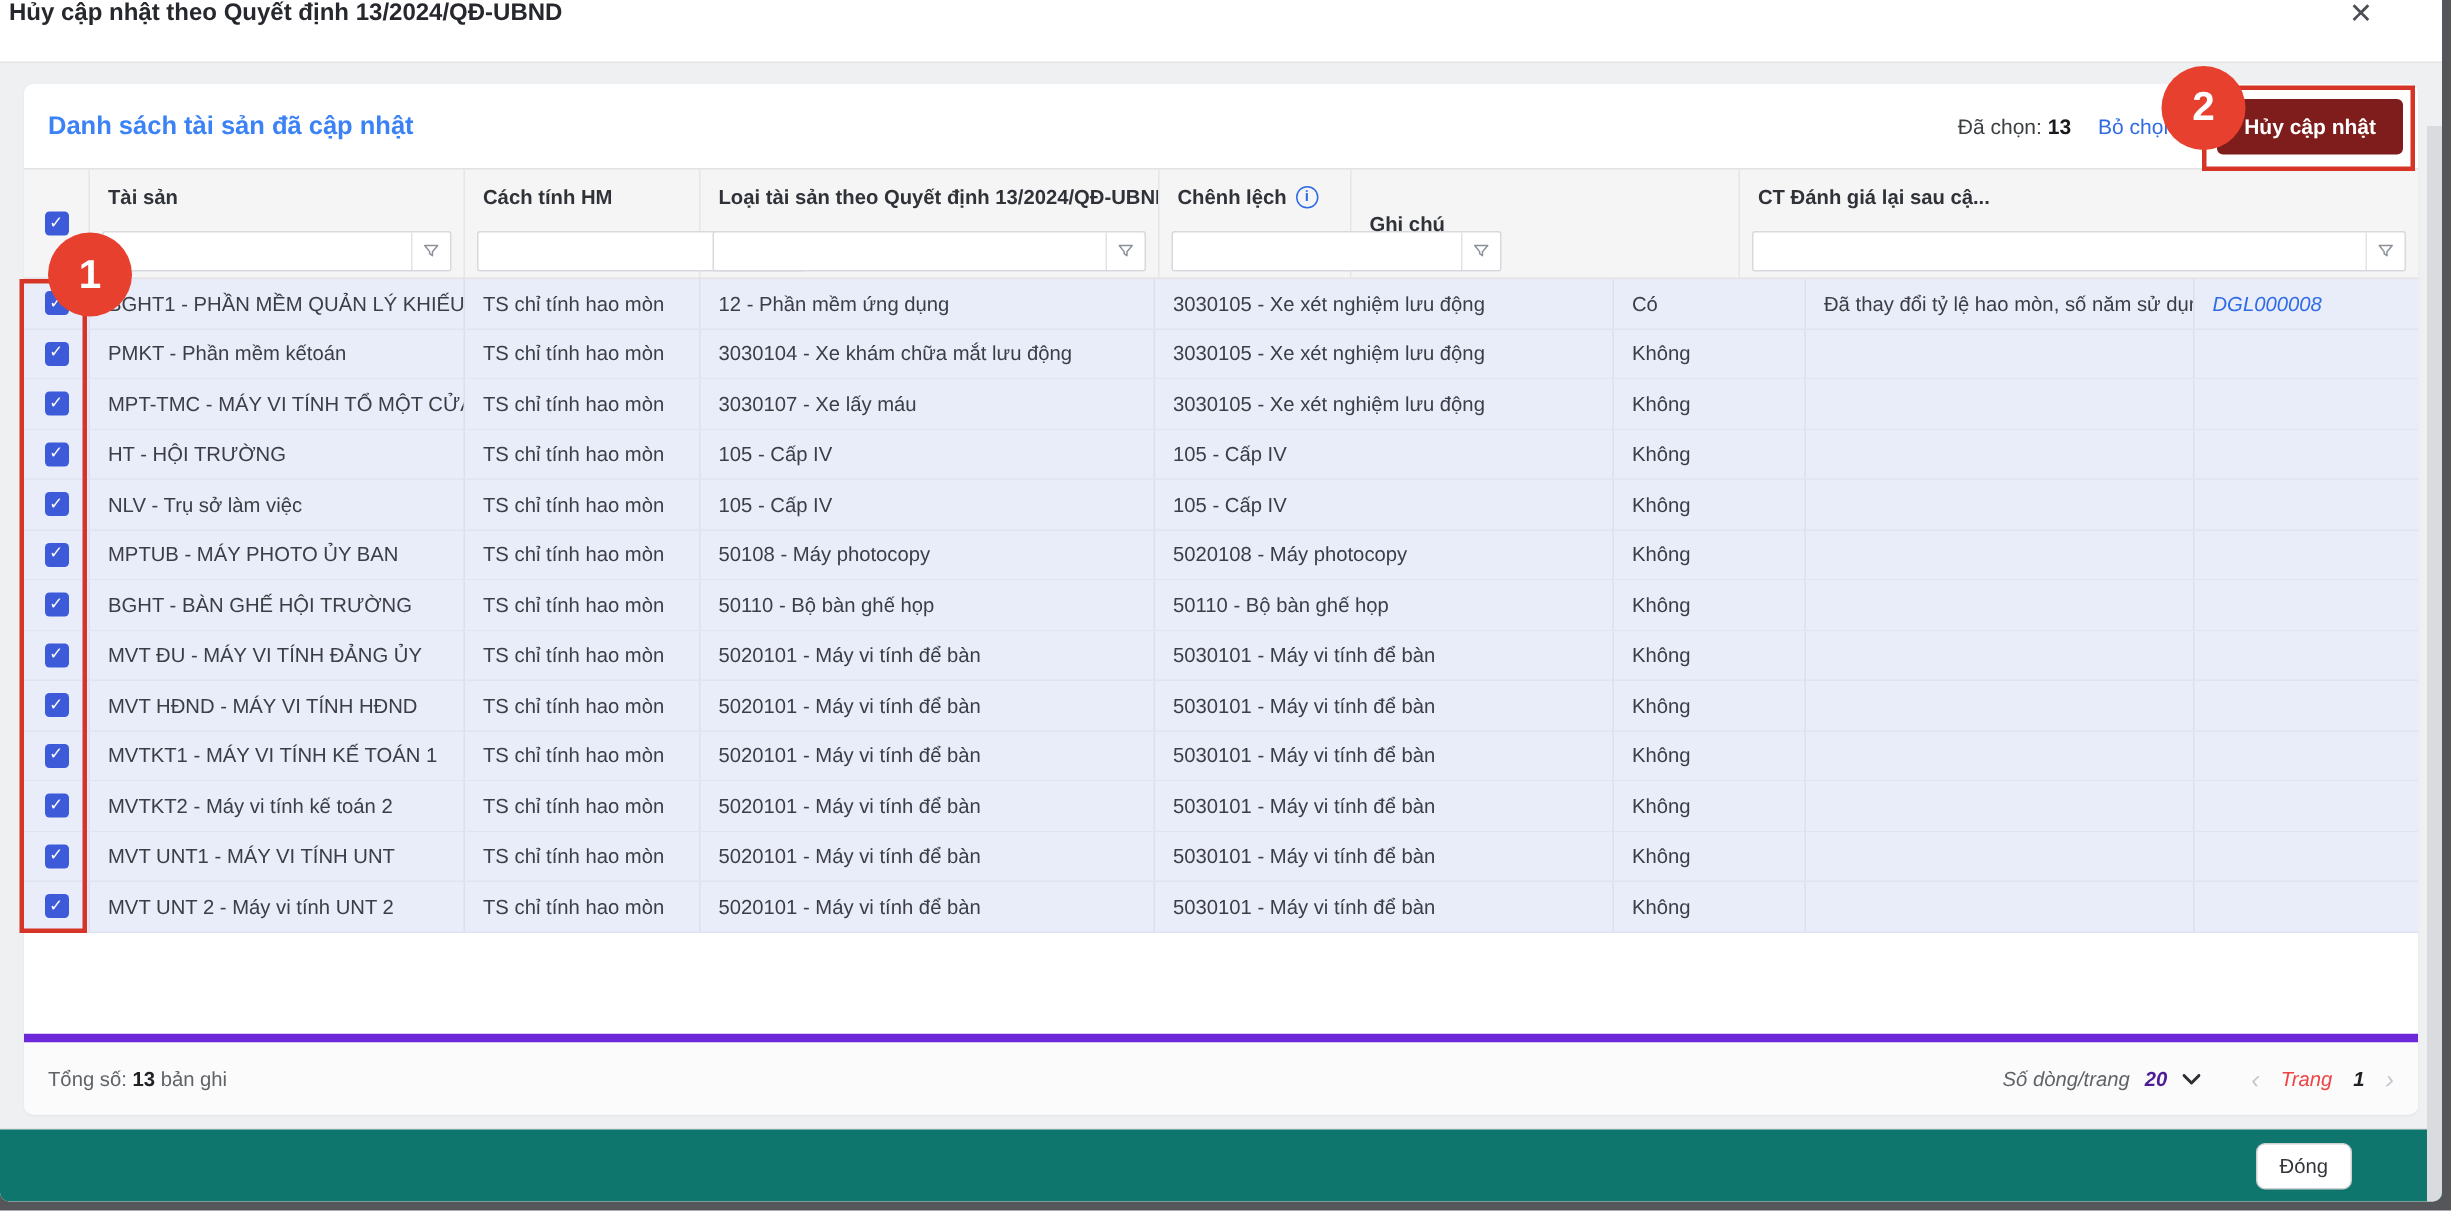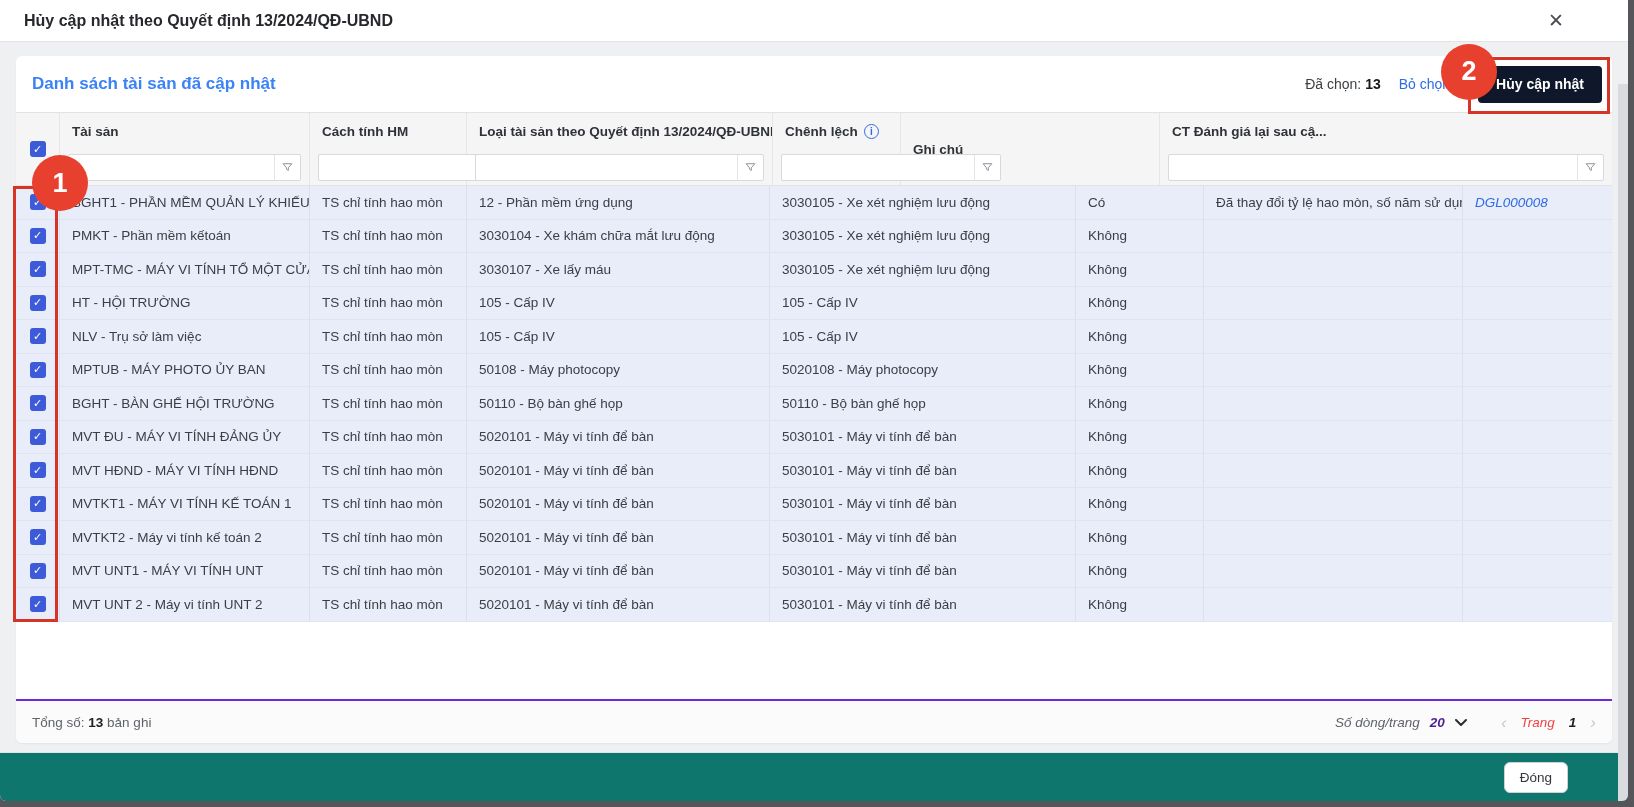--- a/index.html
+++ b/index.html
@@ -17,22 +17,22 @@
   .modal {
     position:absolute; left:0; top:0;
     width:1628px; height:801px;
     background:#fff;
     border-radius:0 0 6px 6px;
     display:flex; flex-direction:column;
     overflow:hidden;
   }
   .modal-header {
     flex:none; height:42px;
-    display:flex; align-items:center;
-    padding:0 24px;
+    display:flex; 
+    padding:0 6px;
     border-bottom:1px solid #e4e4e6;
     background:#fff;
   }
   .modal-title { font-size:16px; font-weight:700; color:#26282d; }
   .close-btn {
     margin-left:auto; margin-right:40px;
     font-size:19px; color:#4a4d52; cursor:pointer; line-height:1;
   }
 
   .modal-body {
@@ -59,21 +59,21 @@
     display:flex; align-items:center;
     padding:0 10px 0 16px;
   }
   .section-title { font-size:17px; font-weight:700; color:#3b82f6; }
   .toolbar-right { margin-left:auto; display:flex; align-items:center; gap:18px; }
   .selected-info { font-size:14px; color:#3c4043; }
   .selected-info b { color:#17191c; }
   .link { font-size:14px; color:#2e6be4; cursor:pointer; }
   .btn-wrap { position:relative; margin-left:10px; }
   .btn-primary {
-    background:#0f172a; color:#fff; border:none;
+    background:#7f1d1d; color:#fff; border:none;
     font-family:inherit; font-size:14px; font-weight:700;
     padding:0 18px; height:37px; border-radius:4px; cursor:pointer;
   }
 
   
   .ann-rect2 {
     position:absolute; left:-10px; top:-9px; right:-8px; bottom:-11px;
     border:3px solid #d63426; pointer-events:none; z-index:5;
   }
   .ann-circle {
@@ -136,22 +136,22 @@
   .cb {
     width:16px; height:16px; border-radius:3px;
     background:#3d5bd9; color:#fff; font-size:11px; font-weight:700;
     display:flex; align-items:center; justify-content:center; cursor:pointer;
     line-height:1;
   }
 
   .filler { flex:1; background:#fff; }
 
   .card-footer {
-    flex:none; height:44px;
-    border-top:2px solid #6d28d9;
+    flex:none; height:54px;
+    border-top:6px solid #6d28d9;
     background:#fbfbfc;
     display:flex; align-items:center;
     padding:0 16px;
     font-size:13.5px; color:#5f6368;
     border-radius:0 0 6px 6px;
     gap:12px;
   }
   .card-footer b { color:#202124; }
   .pagination { margin-left:auto; display:flex; align-items:center; gap:10px;font-style:italic; }
   .rpp { display:flex; align-items:center; gap:10px; cursor:pointer; }

